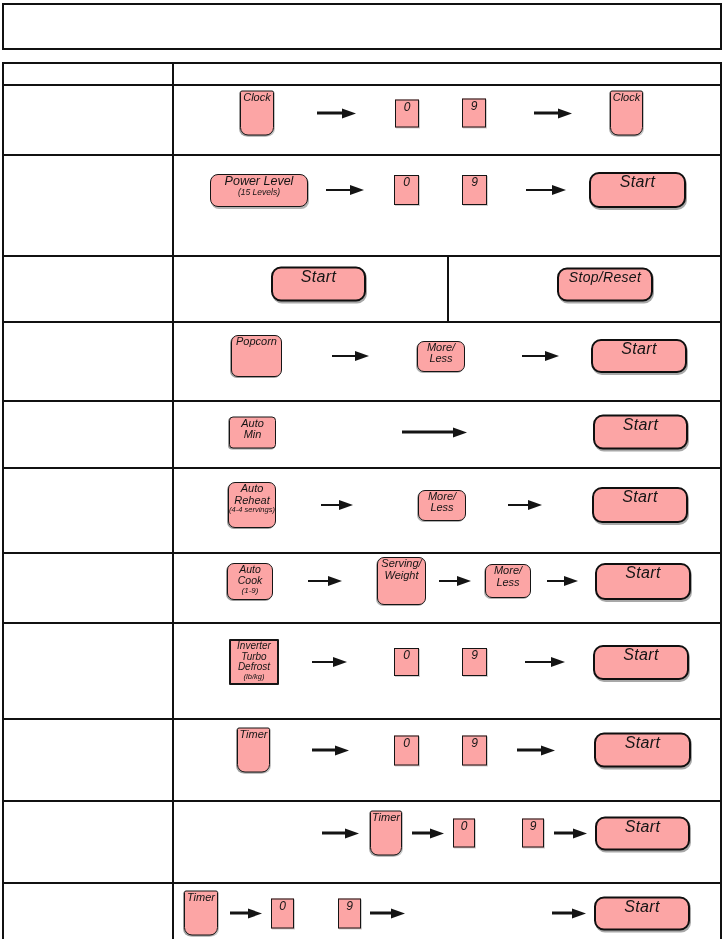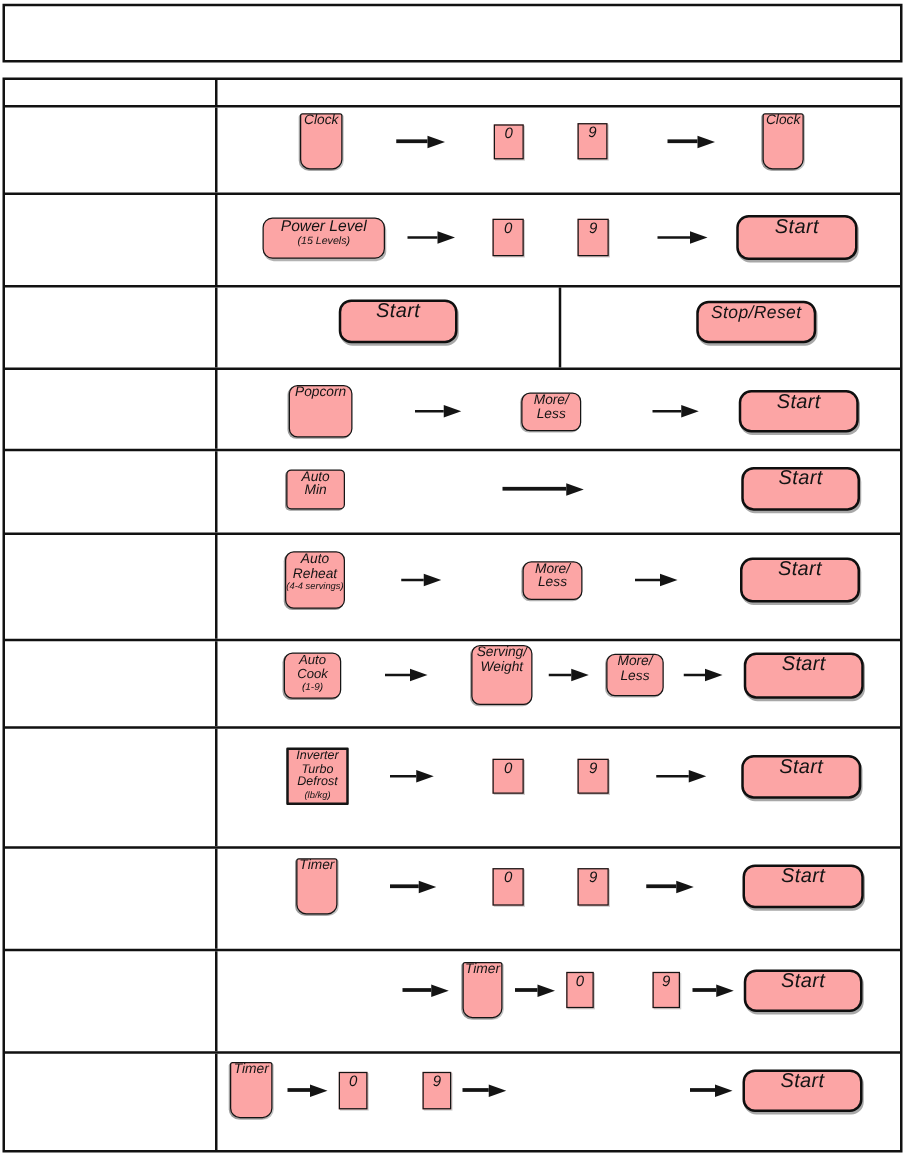--- a/index.html
+++ b/index.html
@@ -69,21 +69,21 @@
             <i class="shaft"></i>
             <i class="head"></i>
           </div>
         <div class="key" style="margin-left:38px;width:33px;height:45px">
             <span class="lab">Clock</span>
           </div>
       </div>
     </div>
   </div>
 
-  <div class="trow" style="height:74px">
+  <div class="trow" style="height:101px">
     <div class="lcell"></div>
     <div class="rcell">
       <div class="flow" style="top:34px">
         <div class="pill big" style="margin-left:36px;width:98px;height:33px">
             <span class="lab" style="font-size:12.5px">Power Level</span>
             <span class="sub" style="font-size:8.5px">(15 Levels)</span>
           </div>
         <div class="arrow" style="margin-left:18px;width:38px">
             <i class="shaft"></i>
             <i class="head"></i>
@@ -113,21 +113,21 @@
         <div class="cta" style="margin-left:97px;width:95px;height:35px">
             <span class="lab">Start</span>
           </div>
         <div class="cta" style="margin-left:191px;width:96px;height:34px">
             <span class="lab" style="font-size:14px">Stop/Reset</span>
           </div>
       </div>
     </div>
   </div>
 
-  <div class="trow" style="height:65px">
+  <div class="trow" style="height:79px">
     <div class="lcell"></div>
     <div class="rcell">
       <div class="flow" style="top:33px">
         <div class="key round" style="margin-left:57px;width:51px;height:42px">
             <span class="lab">Popcorn</span>
           </div>
         <div class="arrow" style="margin-left:50px;width:37px">
             <i class="shaft"></i>
             <i class="head"></i>
           </div>

